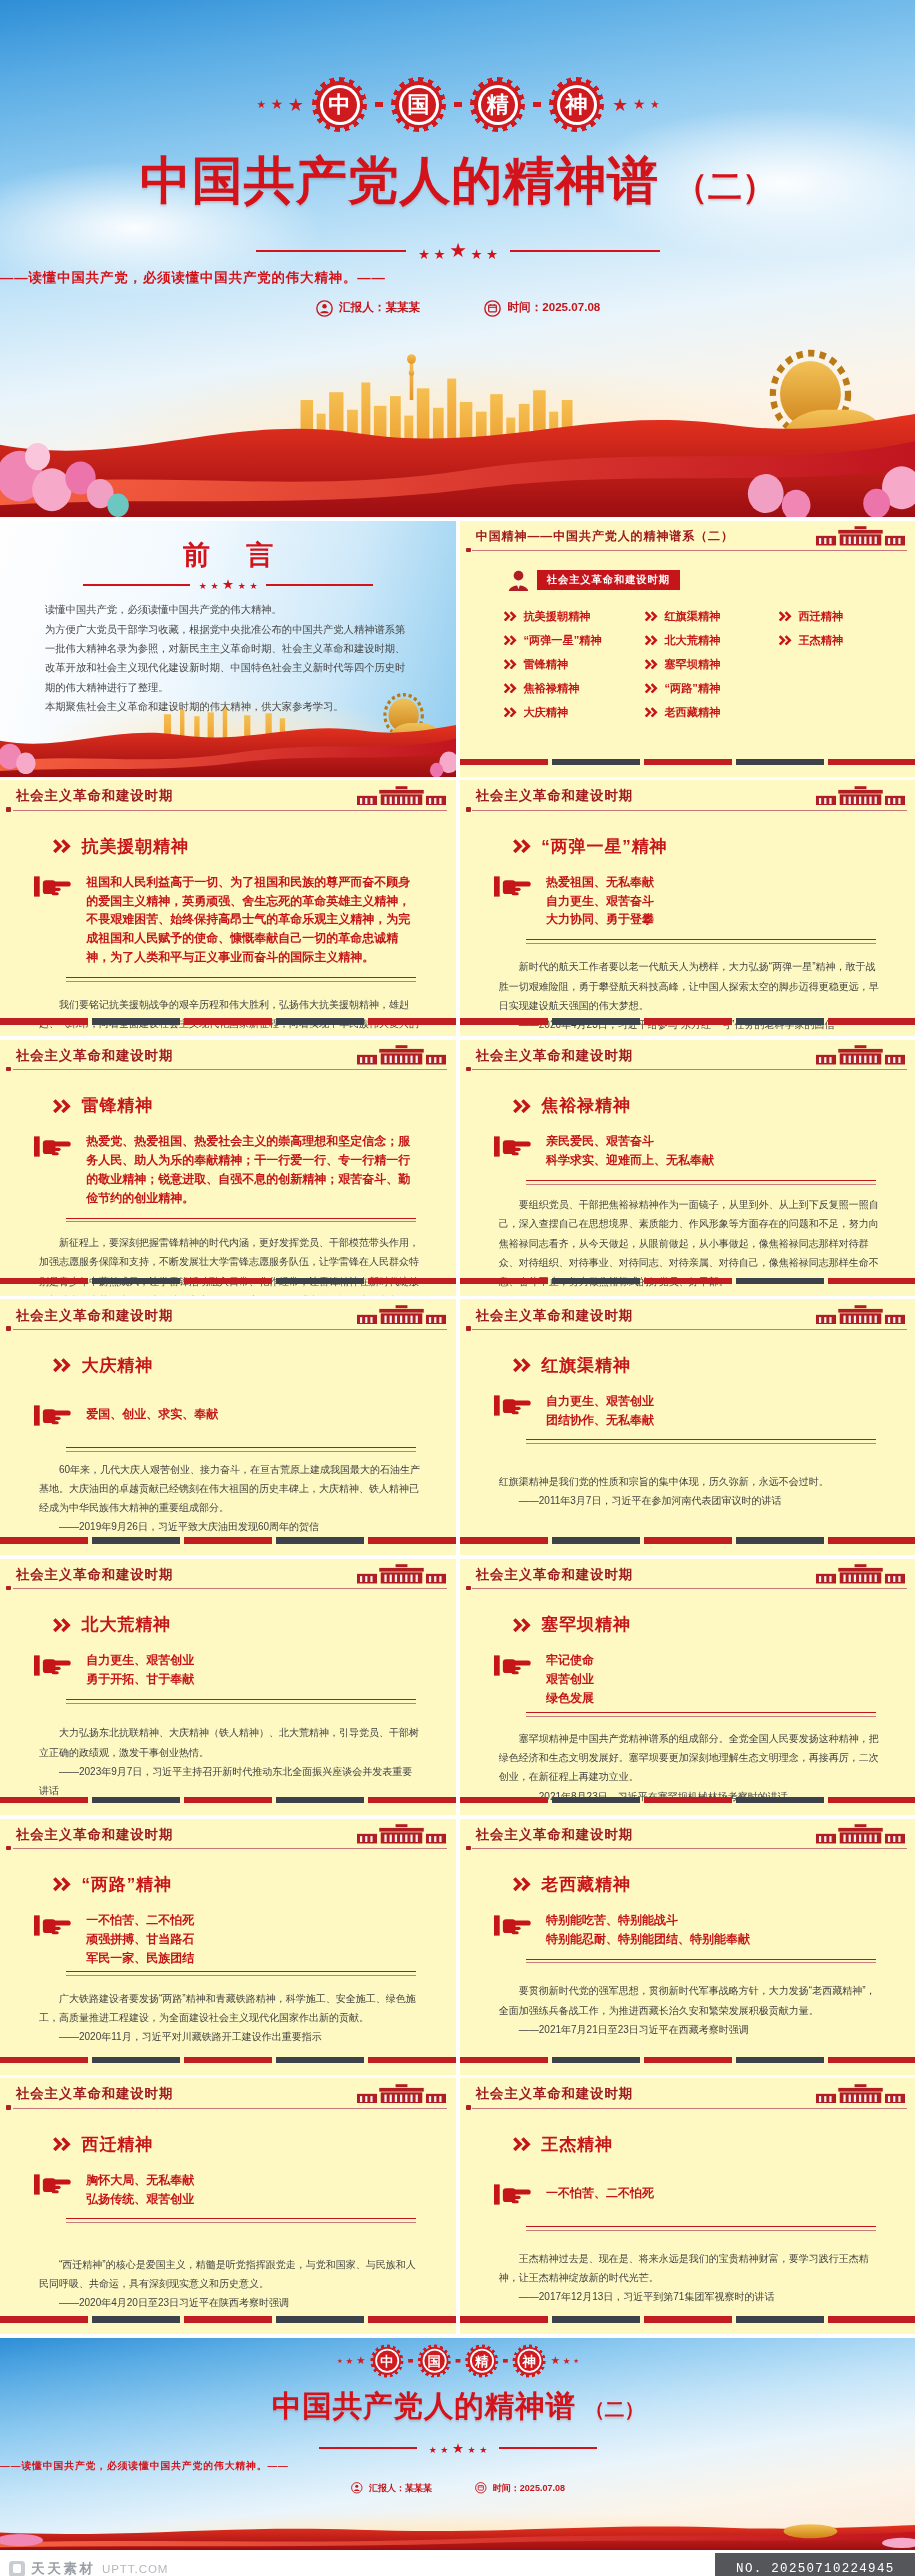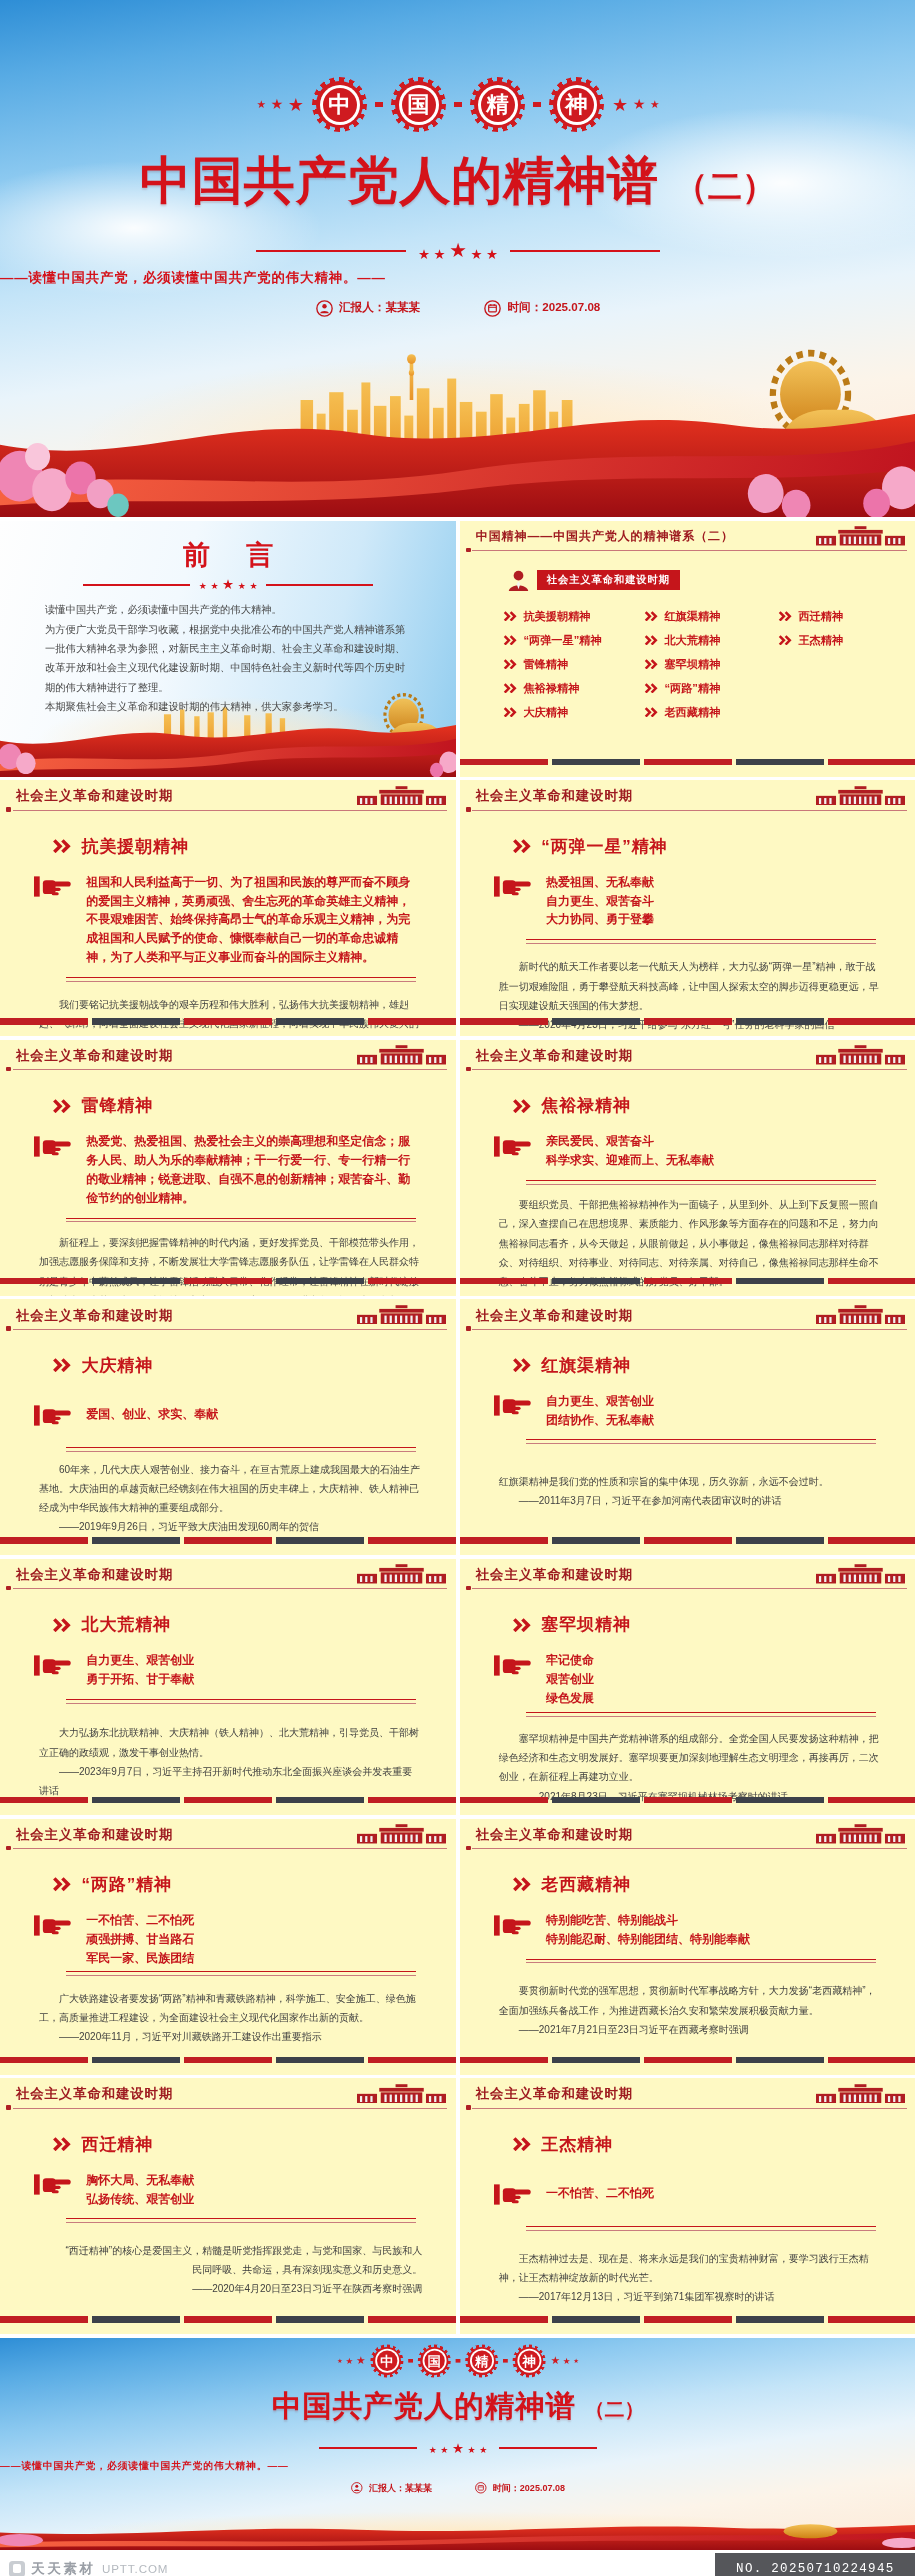--- a/index.html
+++ b/index.html
@@ -1160,21 +1160,21 @@
             <rect x="26" y="10" width="32" height="8" rx="4"></rect>
             <rect x="28" y="20" width="14" height="5" rx="2.5"></rect>
             <rect x="28" y="27" width="11" height="5" rx="2.5"></rect>
           </svg>
         <div class="q-text">
           <p>胸怀大局、无私奉献</p>
           <p>弘扬传统、艰苦创业</p>
         </div>
       </div>
       <div class="q-line"></div>
-      <div class="s-body" style="margin-top:18px;text-align:right;">
+      <div class="s-body" style="margin-top:32px;">
         <p>“西迁精神”的核心是爱国主义，精髓是听党指挥跟党走，与党和国家、与民族和人民同呼吸、共命运，具有深刻现实意义和历史意义。</p>
         <p class="src">——2020年4月20日至23日习近平在陕西考察时强调</p>
       </div>
       <div class="foot-seg">
           <span class="r"></span>
           <span class="d"></span>
           <span class="r"></span>
           <span class="d"></span>
           <span class="r"></span>
         </div>

